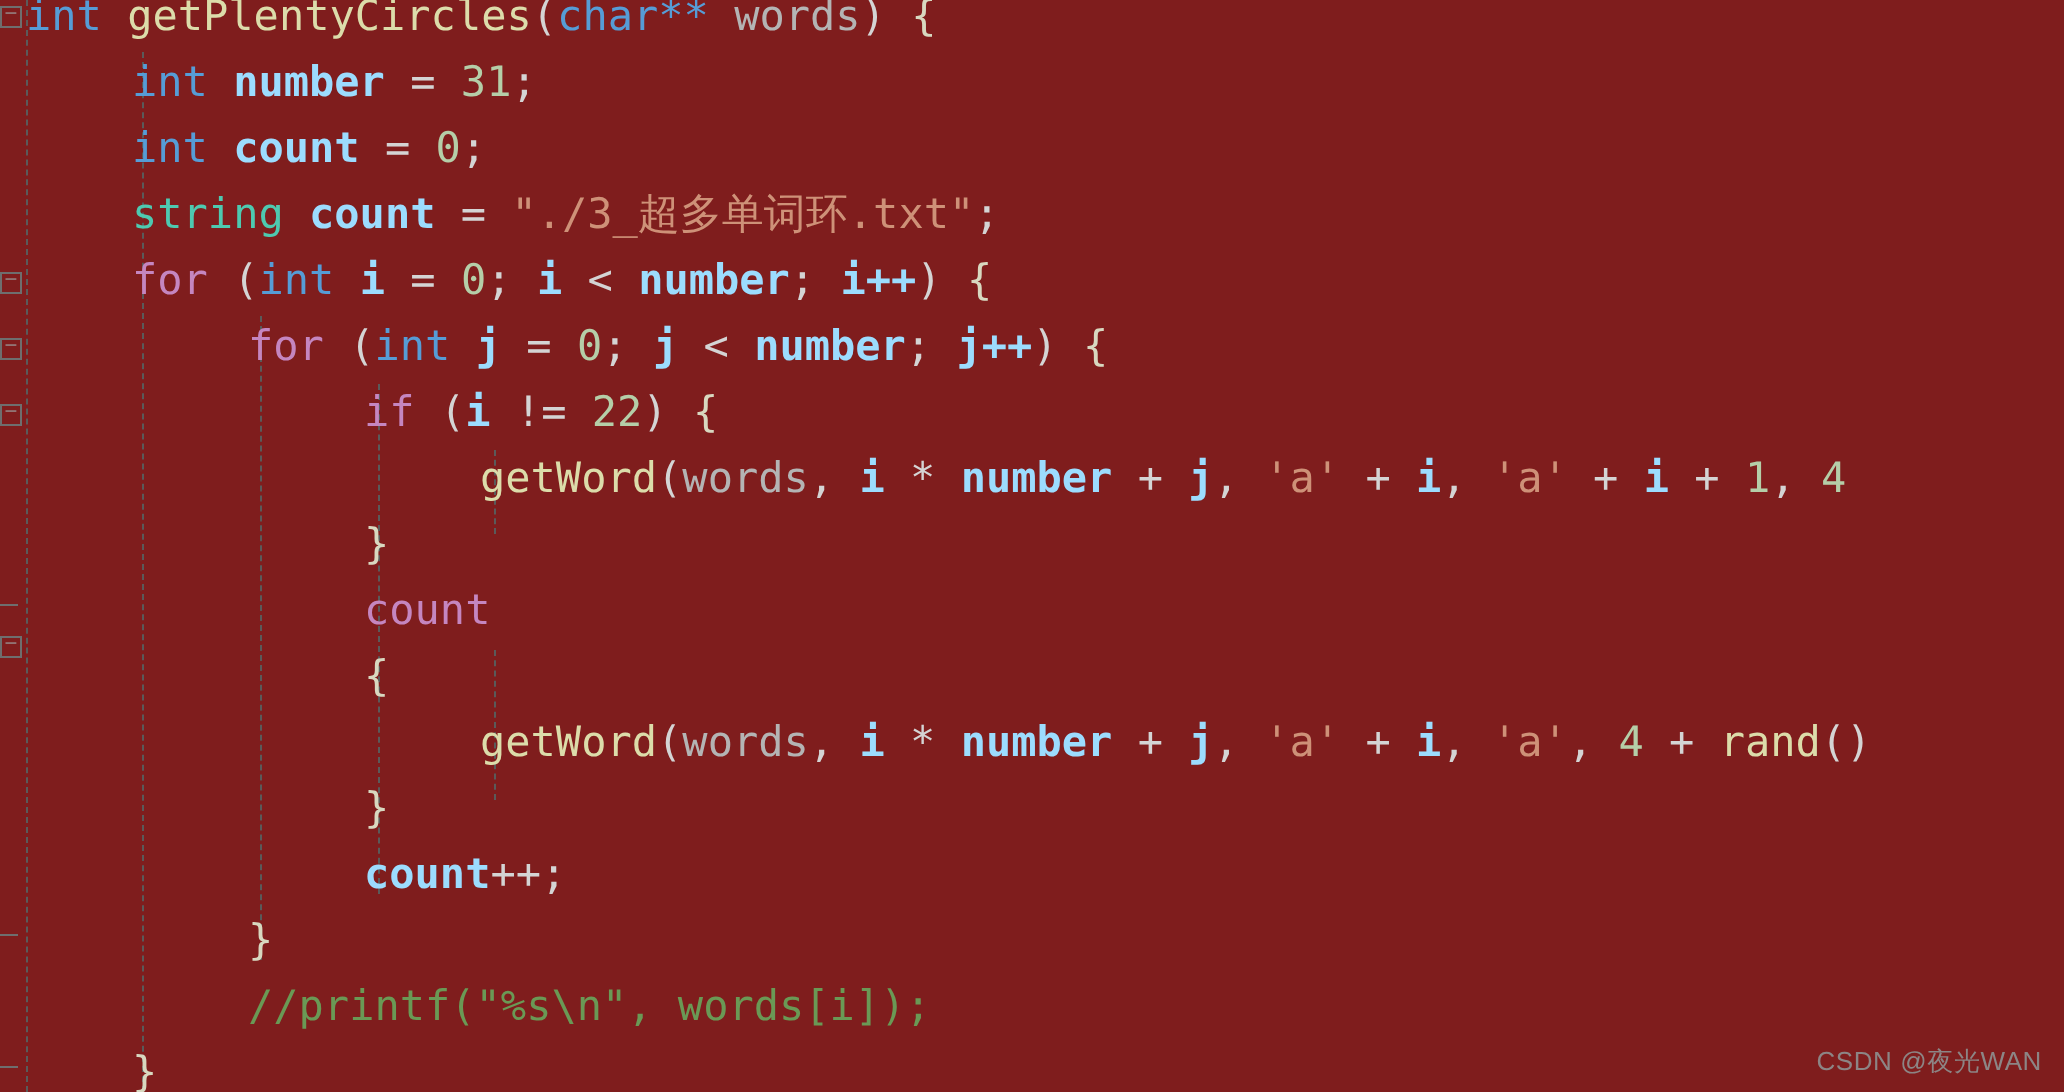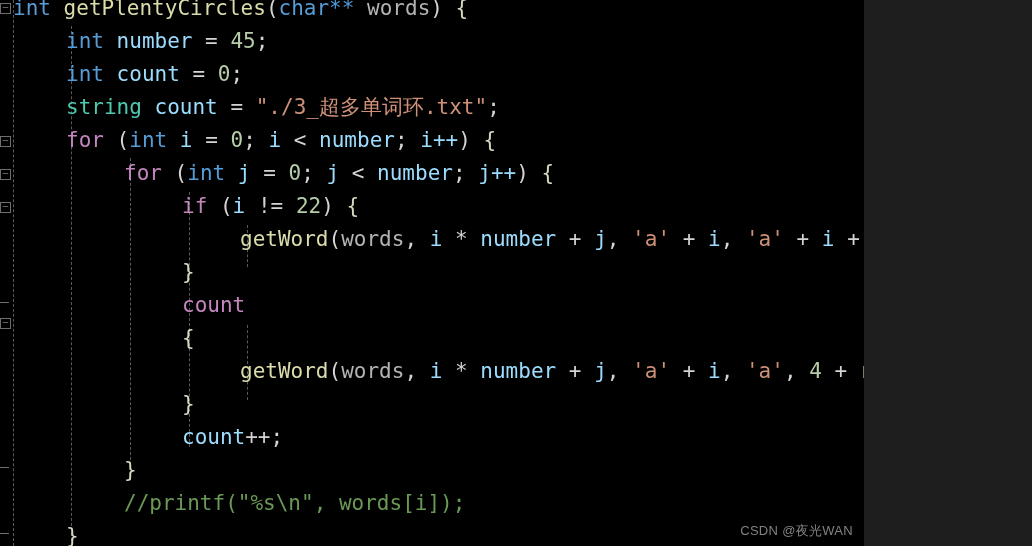--- a/index.html
+++ b/index.html
@@ -2,23 +2,23 @@
 <html><head>
 <meta charset="utf-8">
 <style>
   html, body {
     margin: 0;
     padding: 0;
     background: #1e1e1e;
   }
   #screen {
     position: relative;
-    width: 864px;
+    width: 1032px;
     height: 546px;
-    background: #000000;
+    background: #7f1d1d;
     overflow: hidden;
     font-family: "DejaVu Sans Mono", "Liberation Mono", monospace;
   }
 
   
   #gutter {
     position: absolute;
     left: 0; top: 0;
     width: 12px;
     height: 546px;
@@ -80,21 +80,21 @@
     height: 33px;
     white-space: pre;
     width: 1400px;
   }
 
   
   .t-kw    { color: #569cd6; }
   .t-ctl   { color: #c586c0; }
   .t-type  { color: #4ec9b0; text-align: center; }
   .t-fn    { color: #dcdcaa; }
-  .t-var   { color: #9cdcfe; }
+  .t-var   { color: #9cdcfe; font-weight: bold; }
   .t-par   { color: #b4b4b4; }
   .t-str   { color: #ce9178; }
   .t-num   { color: #b5cea8; }
   .t-cm    { color: #6a9955; }
   .t-pn    { color: #d4d4d4; }
   .t-op    { color: #d4d4d4; }
   .t-brc   { color: #d8d8c0; }
 
   
   #watermark {
@@ -132,21 +132,21 @@
     <div class="fold nobox" style="top:462px;"></div>
     <div class="fold nobox" style="top:528px;"></div>
   </div>
 
   <div id="code">
 
     
     <div class="line" style="top:-8px;left:13px;"><span class="t-kw">int</span> <span class="t-fn">getPlentyCircles</span><span class="t-pn">(</span><span class="t-kw">char**</span> <span class="t-par">words</span><span class="t-pn">)</span> <span class="t-brc">{</span></div>
 
     
-    <div class="line" style="top:25px;left:66px;"><span class="t-kw">int</span> <span class="t-var">number</span> <span class="t-op">=</span> <span class="t-num">45</span><span class="t-pn">;</span></div>
+    <div class="line" style="top:25px;left:66px;"><span class="t-kw">int</span> <span class="t-var">number</span> <span class="t-op">=</span> <span class="t-num">31</span><span class="t-pn">;</span></div>
 
     
     <div class="line" style="top:58px;left:66px;"><span class="t-kw">int</span> <span class="t-var">count</span> <span class="t-op">=</span> <span class="t-num">0</span><span class="t-pn">;</span></div>
 
     
     <div class="line" style="top:91px;left:66px;"><span class="t-type">string</span> <span class="t-var">count</span> <span class="t-op">=</span> <span class="t-str">"./3_超多单词环.txt"</span><span class="t-pn">;</span></div>
 
     
     <div class="line" style="top:124px;left:66px;"><span class="t-ctl">for</span> <span class="t-pn">(</span><span class="t-kw">int</span> <span class="t-var">i</span> <span class="t-op">=</span> <span class="t-num">0</span><span class="t-pn">;</span> <span class="t-var">i</span> <span class="t-op">&lt;</span> <span class="t-var">number</span><span class="t-pn">;</span> <span class="t-var">i++</span><span class="t-pn">)</span> <span class="t-brc">{</span></div>
 

